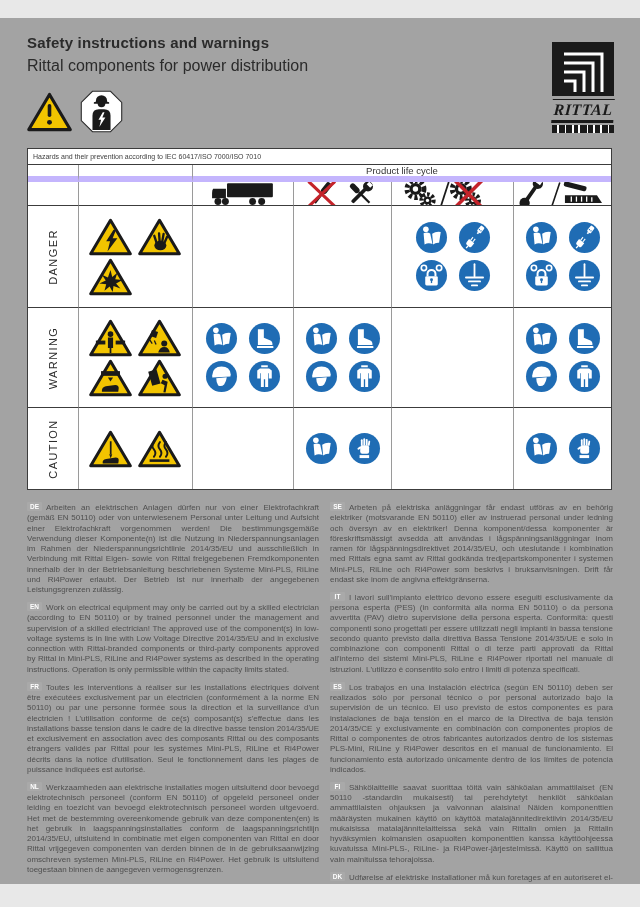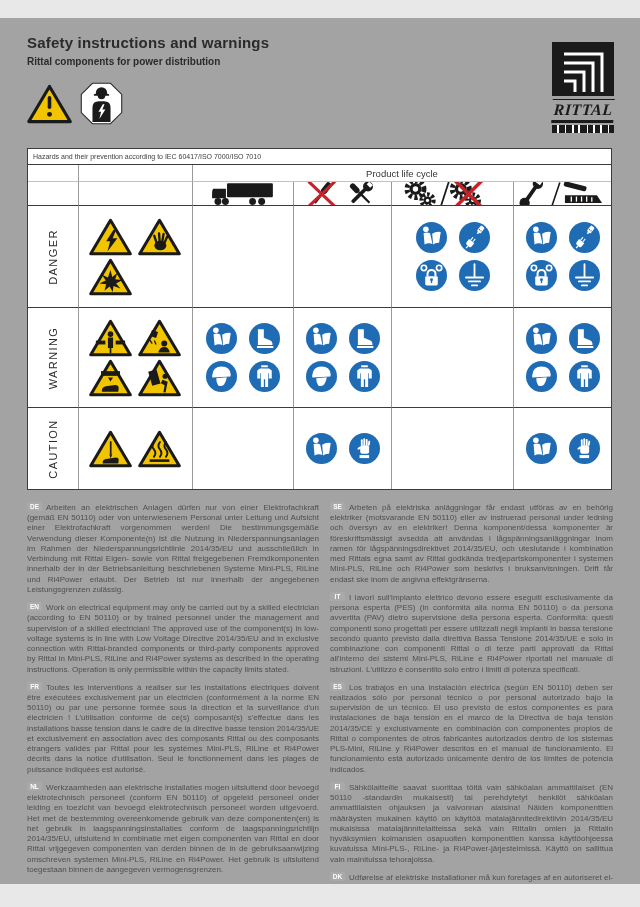--- a/index.html
+++ b/index.html
@@ -1,37 +1,37 @@
 <!DOCTYPE html>
 <html lang="en"><head>
 <meta charset="utf-8">
 <style>
   html,body{margin:0;padding:0;background:#e8e8e8;}
   .page{width:640px;height:866px;background:#a3a3a3;overflow:hidden;position:relative;
         font-family:"Liberation Sans",sans-serif;color:#2b2b2b;margin:18px auto;}
   
   .header{display:flex;justify-content:space-between;align-items:flex-start;padding:16px 26px 0 27px;}
   .titles h1{font-size:15px;margin:0 0 4px;color:#2b2b2b;letter-spacing:.2px;}
-  .titles .sub{font-size:10px;font-weight:700;line-height:1.32;margin:0;color:#2b2b2b;}
+  .titles .sub{font-size:16px;font-weight:400;line-height:1.32;margin:0;color:#2b2b2b;}
   .header-icons{margin-top:14px;display:flex;align-items:center;gap:8px;}
   .tri-big{width:45px;height:40px;display:block;}
   .oct{width:43px;height:43px;display:block;}
   
   .logo{width:62px;text-align:center;margin-top:8px;}
   .logo .sq{width:62px;height:54px;display:block;}
   .logo .word{font-family:"Liberation Serif",serif;font-style:italic;font-weight:700;font-size:16px;
               color:#1a1a1a;border-top:1.2px solid #1a1a1a;border-bottom:3px solid #1a1a1a;
               margin-top:3px;padding:1px 0 1px;letter-spacing:.5px;transform:skewX(-4deg);}
   .logo .barcode{height:8px;margin-top:2px;
       background:repeating-linear-gradient(90deg,#1a1a1a 0 5px,#fff 5px 6.5px,#1a1a1a 6.5px 13px,#fff 13px 14px,#1a1a1a 14px 20px,#fff 20px 21.5px);}
   
   .hazard-table{margin:15px 27px 0;width:583px;border:1.5px solid #3c3c3c;display:grid;
       grid-template-columns:51px 114px 101px 98px 122px 97px;
       grid-template-rows:16px 17px 24px 102px 100px 81px;background:#fff;}
-  .cell{border-right:1px solid #9a9a9a;border-bottom:1px solid #c4b5fd;display:flex;
+  .cell{border-right:1px solid #9a9a9a;border-bottom:6px solid #c4b5fd;display:flex;
         align-items:center;justify-content:center;overflow:hidden;min-width:0;min-height:0;}
   .cell.noR{border-right:none;}
   .cell.noB{border-bottom:none;}
   .cell.strongB{border-bottom:1.2px solid #3c3c3c;}
   .caption-cell{grid-column:1/7;justify-content:flex-start;padding-left:5px;font-size:7px;
                 color:#3d3d3d;border-right:none;border-bottom:1px solid #3c3c3c;}
   .plc-cell{grid-column:3/7;font-size:9.5px;color:#333;}
   .rot span{transform:rotate(-90deg);font-size:11px;letter-spacing:1.4px;color:#2b2b2b;white-space:nowrap;}
   .hazards{flex-wrap:wrap;gap:2px 6px;padding:4px 8px 4px 10px;justify-content:flex-start;align-content:center;}
   .mands{flex-wrap:wrap;gap:5px 10px;padding:2px 8px;justify-content:center;align-content:center;}

